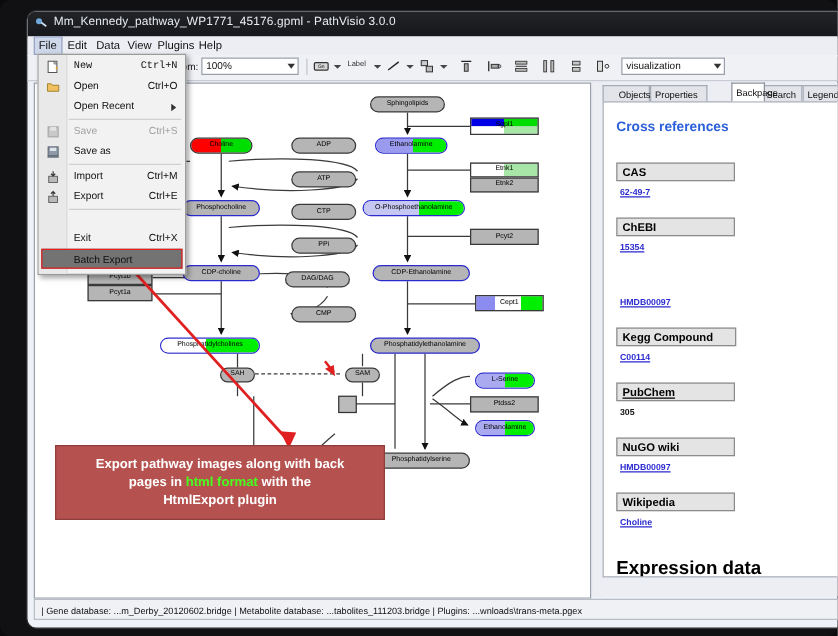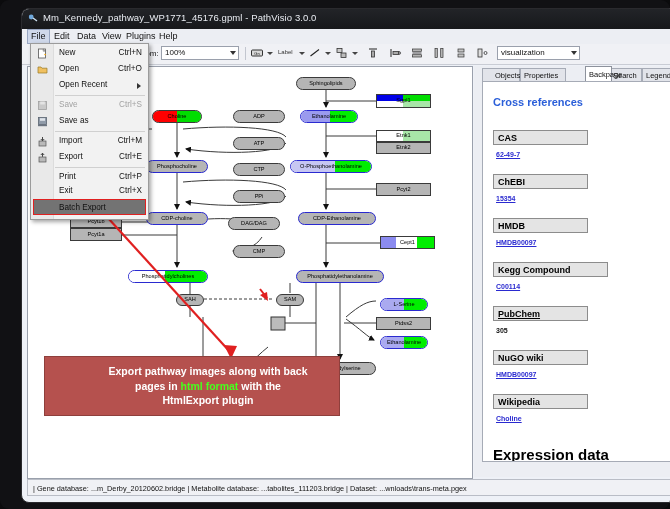--- a/index.html
+++ b/index.html
@@ -59,21 +59,21 @@
 
   svg.wires{position:absolute;left:0;top:0;width:444px;height:411px;z-index:0;}
 
   
   .handle{position:absolute;width:3.5px;height:3.5px;background:#ffee00;
           border:1px solid #111;box-sizing:border-box;z-index:9;}
 
   
   #callout{position:absolute;left:16px;top:289px;width:262px;height:58px;
            background:#b5514e;border:1px solid #8e3f3c;z-index:20;
-           display:flex;align-items:center;justify-content:center;padding-left:32px;}
+           display:flex;align-items:center;justify-content:center;}
   #callout-txt{font-size:10.5px;font-weight:bold;color:#fff;text-align:center;
                line-height:1.42;padding:0 8px;}
   #callout-txt .grn{color:#46ff1e;}
   svg#arrow{position:absolute;left:0;top:0;width:444px;height:411px;z-index:19;
             pointer-events:none;}
 
   
   #sidepanel{position:absolute;left:452px;top:57px;width:205px;height:411px;background:#eceef3;}
   #tabrow{position:absolute;left:8px;top:0;width:197px;height:15px;}
   .tab{position:absolute;top:2px;height:13px;background:#e2e4ea;border:1px solid #a6abb6;
@@ -422,47 +422,46 @@
 
       <div id="panel-body">
         <div id="xref-title">Cross references</div>
 
         <div class="xr-head" style="top:48px;">CAS</div>
         <div class="xr-val" style="top:69px;">62-49-7</div>
 
         <div class="xr-head" style="top:92px;">ChEBI</div>
         <div class="xr-val" style="top:113px;">15354</div>
 
-        <div class="xr-head" style="top:136px;">HMDB</div>
         <div class="xr-val" style="top:157px;">HMDB00097</div>
 
-        <div class="xr-head" style="top:180px;width:115px;">Kegg Compound</div>
+        <div class="xr-head" style="top:180px;width:96px;">Kegg Compound</div>
         <div class="xr-val" style="top:201px;">C00114</div>
 
         <div class="xr-head" style="top:224px;text-decoration:underline;">PubChem</div>
         <div class="xr-val plain" style="top:245px;">305</div>
 
         <div class="xr-head" style="top:268px;">NuGO wiki</div>
         <div class="xr-val" style="top:289px;">HMDB00097</div>
 
         <div class="xr-head" style="top:312px;">Wikipedia</div>
         <div class="xr-val" style="top:333px;">Choline</div>
 
         <div id="expr-data">Expression data</div>
       </div>
     </div>
 
     <div id="statusbar">
-      <div id="status-text">| Gene database: ...m_Derby_20120602.bridge | Metabolite database: ...tabolites_111203.bridge | Dataset: ...wnloads\trans-meta.pgex</div>
+      <div id="status-text">| Gene database: ...m_Derby_20120602.bridge | Metabolite database: ...tabolites_111203.bridge | Plugins: ...wnloads\trans-meta.pgex</div>
     </div>
 
     <div id="filemenu">
       <div id="fm-gutter"></div>
 
-      <div class="fm-item" style="top:2px;">
+      <div class="fm-item" style="top:2px;font-family:Liberation Mono, monospace;">
         <svg class="fm-ico" viewBox="0 0 11 11">
             <rect x="1.5" y="1" width="7" height="9" fill="#fff" stroke="#555" stroke-width=".8"></rect>
             <path d="M6.2 1 L8.5 3.2 L6.2 3.2 z" fill="#d8d8d8" stroke="#555" stroke-width=".5"></path>
             <path d="M7.5 6.5 l1.5 0 M8.2 5.8 l0 1.5" stroke="#e8a317" stroke-width="1"></path>
           </svg>
         <span class="fm-lab">New</span>
         <span class="fm-acc">Ctrl+N</span>
       </div>
       <div class="fm-item" style="top:18px;">
         <svg class="fm-ico" viewBox="0 0 11 11">
@@ -509,24 +508,20 @@
         <svg class="fm-ico" viewBox="0 0 11 11">
             <rect x="2" y="5" width="7" height="5" fill="#b9b9b9" stroke="#555" stroke-width=".7"></rect>
             <path d="M5.5 4.8 L5.5 1.3 M3.8 3 L5.5 1.2 L7.2 3" stroke="#333" stroke-width=".9" fill="none"></path>
           </svg>
         <span class="fm-lab">Export</span>
         <span class="fm-acc">Ctrl+E</span>
       </div>
 
       <div class="fm-sep" style="top:123px;"></div>
 
-      <div class="fm-item" style="top:126px;">
-        <span class="fm-lab">Print</span>
-        <span class="fm-acc">Ctrl+P</span>
-      </div>
       <div class="fm-item" style="top:140px;">
         <span class="fm-lab">Exit</span>
         <span class="fm-acc">Ctrl+X</span>
       </div>
 
       <div id="fm-batch">
         <span class="fm-lab">Batch Export</span>
       </div>
     </div>
 

